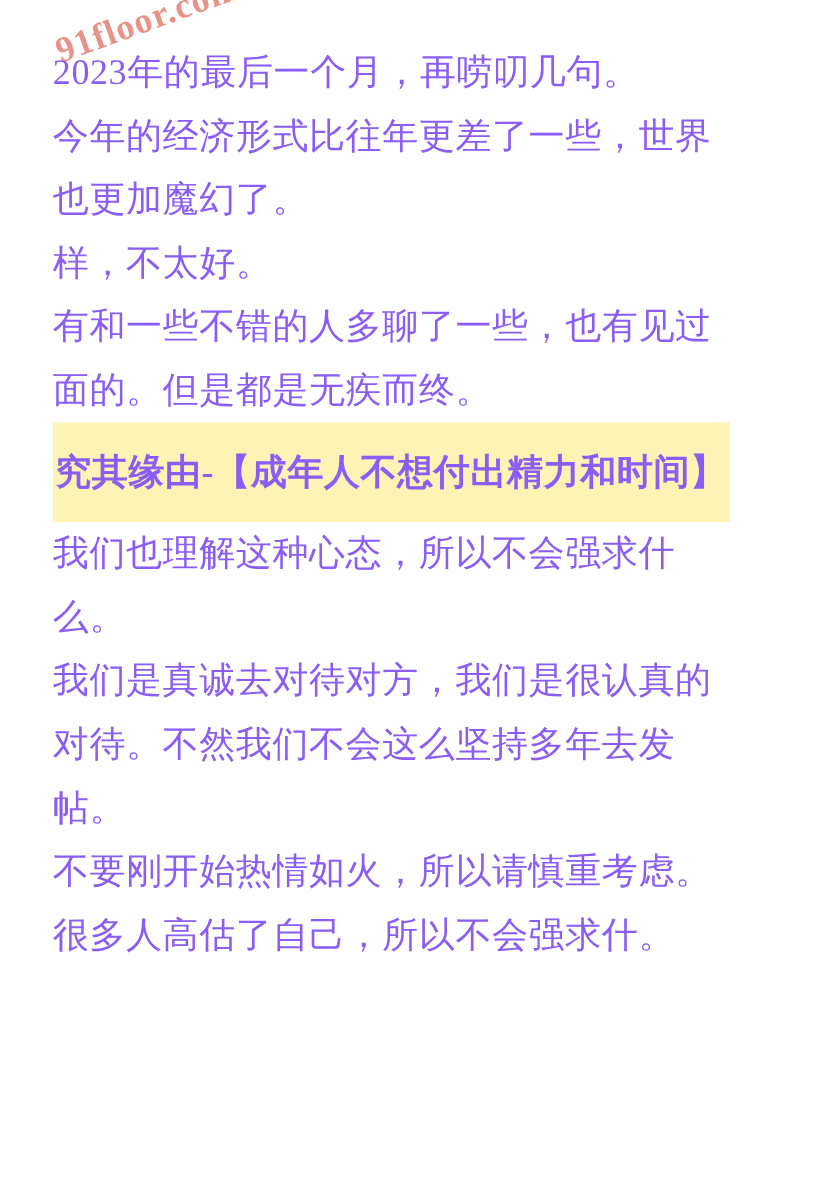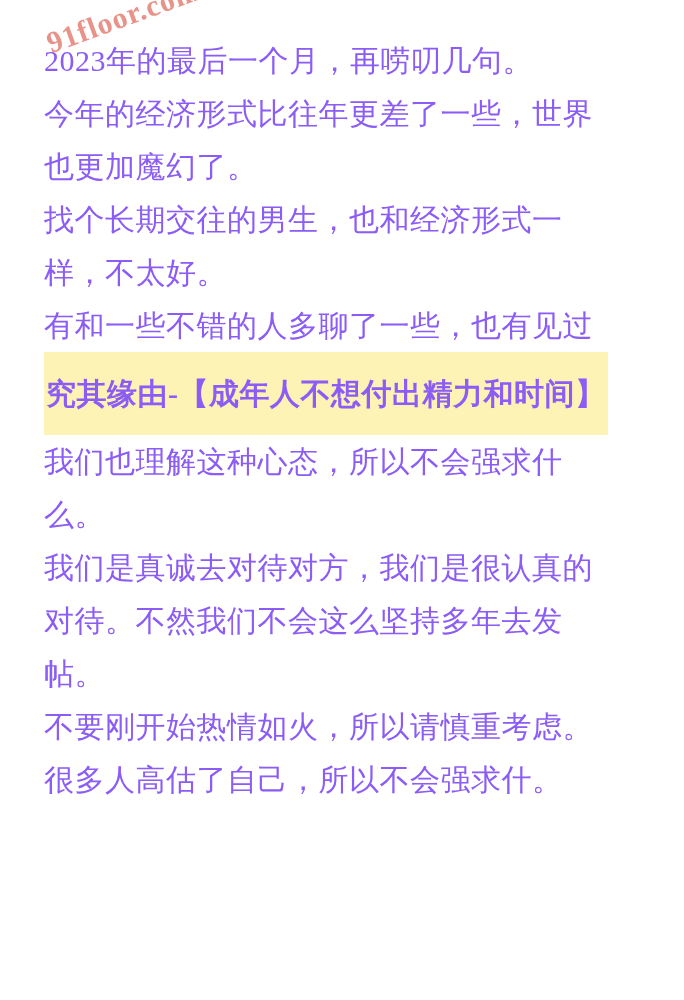--- a/index.html
+++ b/index.html
@@ -63,23 +63,23 @@
 <body>
 
 <div class="page">
 
   <div class="watermark">91floor.com</div>
 
   <div class="doc-body">
     <div class="line">2023年的最后一个月，再唠叨几句。</div>
     <div class="line">今年的经济形式比往年更差了一些，世界</div>
     <div class="line">也更加魔幻了。</div>
-    <div class="line">找个长期交往的男生，也和经济形式一</div>
     <div class="line">样，不太好。</div>
     <div class="line">有和一些不错的人多聊了一些，也有见过</div>
+    <div class="line">面的。但是都是无疾而终。</div>
     <div class="hl-wrap">
       <span class="line highlight">究其缘由-【成年人不想付出精力和时间】</span>
     </div>
     <div class="line">我们也理解这种心态，所以不会强求什</div>
     <div class="line">么。</div>
     <div class="line">我们是真诚去对待对方，我们是很认真的</div>
     <div class="line">对待。不然我们不会这么坚持多年去发</div>
     <div class="line">帖。</div>
     <div class="line">不要刚开始热情如火，所以请慎重考虑。</div>
     <div class="line">很多人高估了自己，所以不会强求什。</div>

